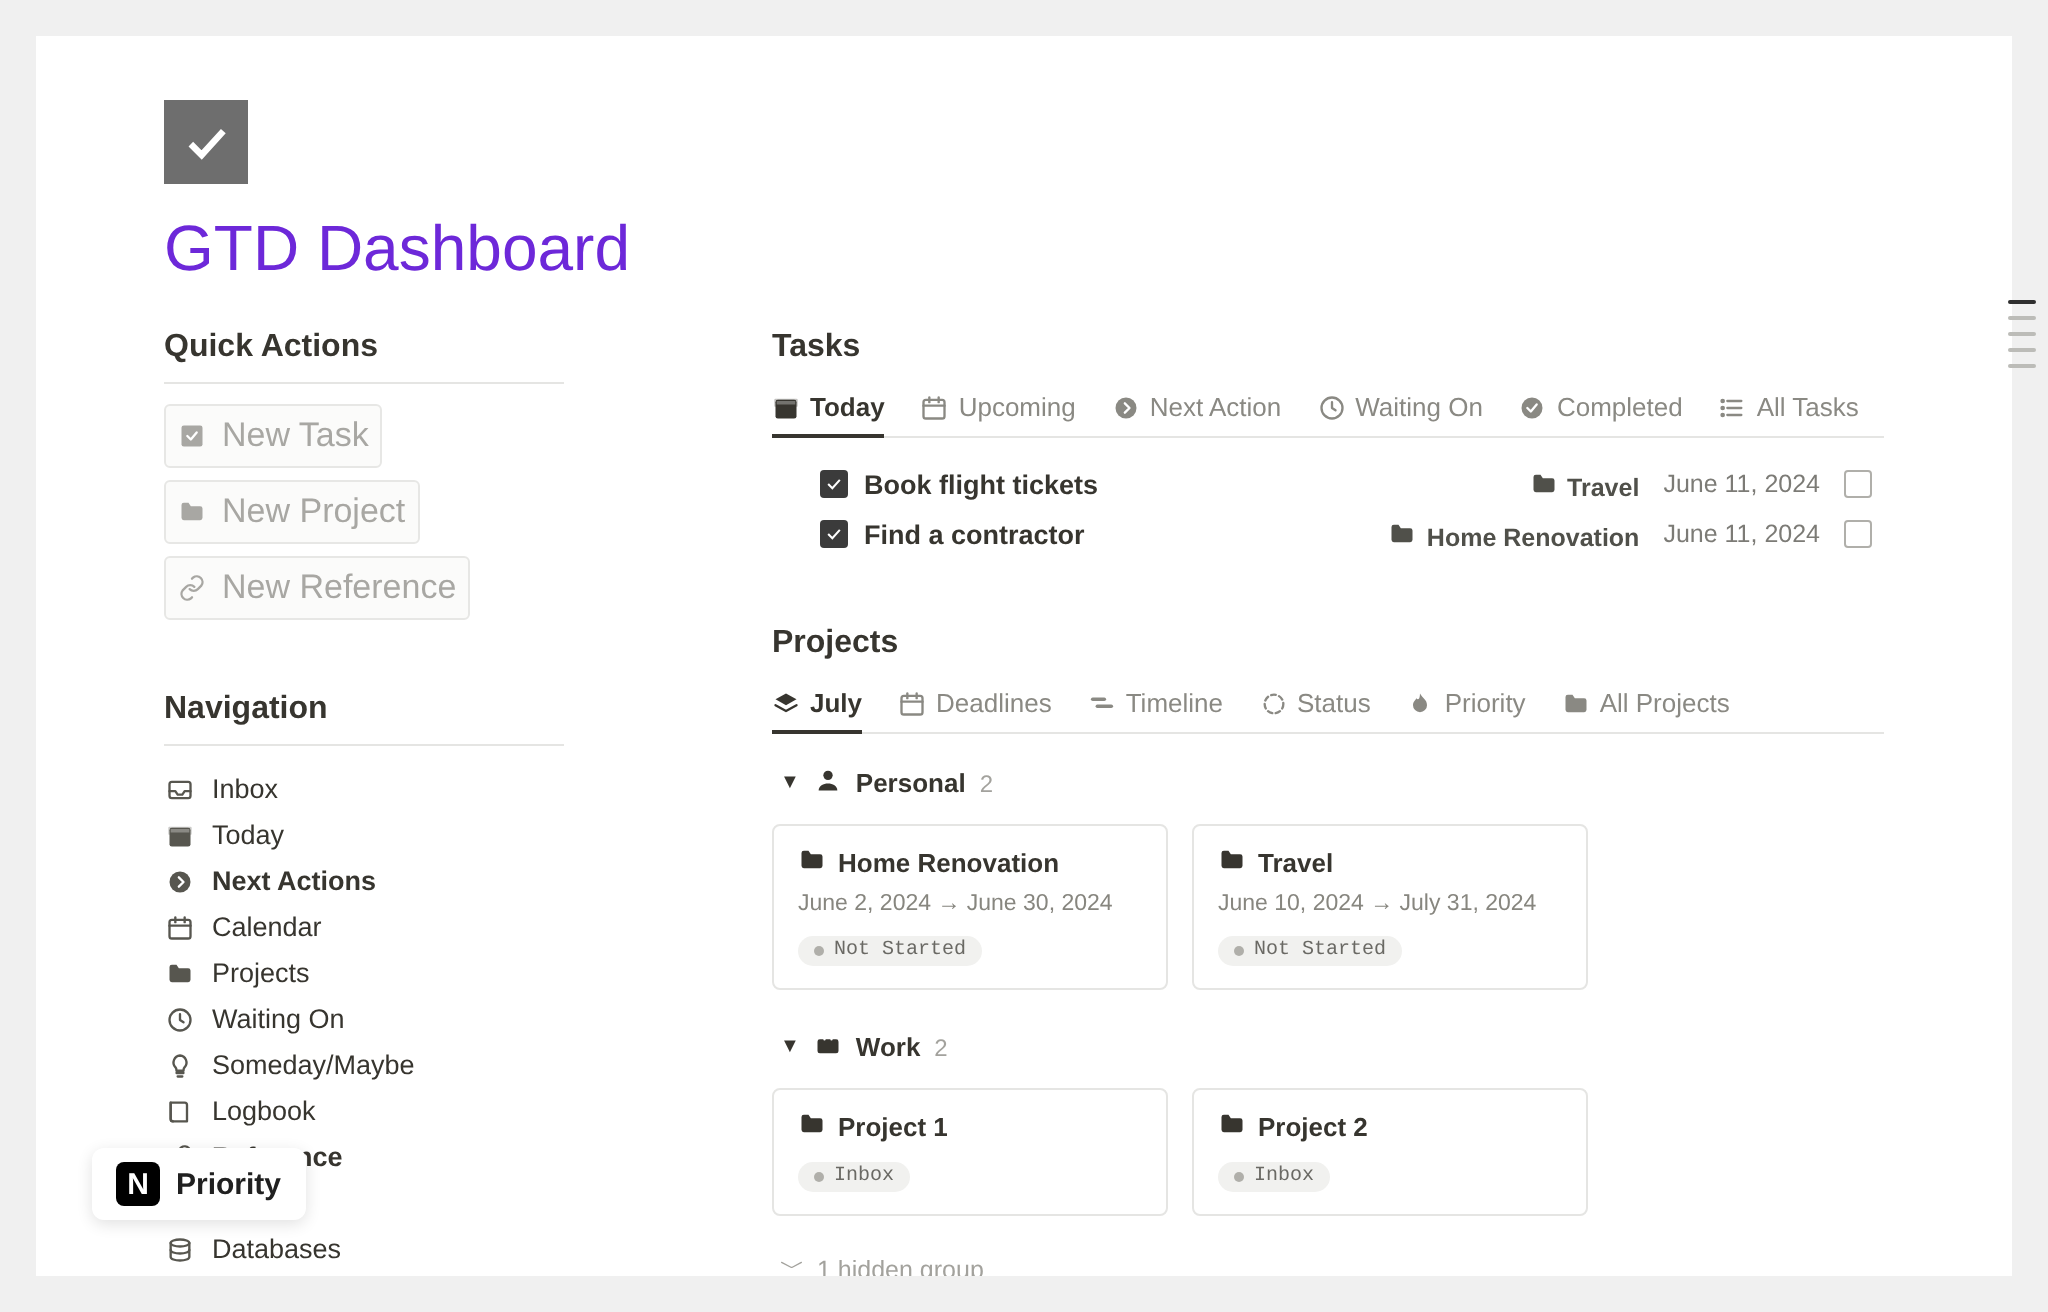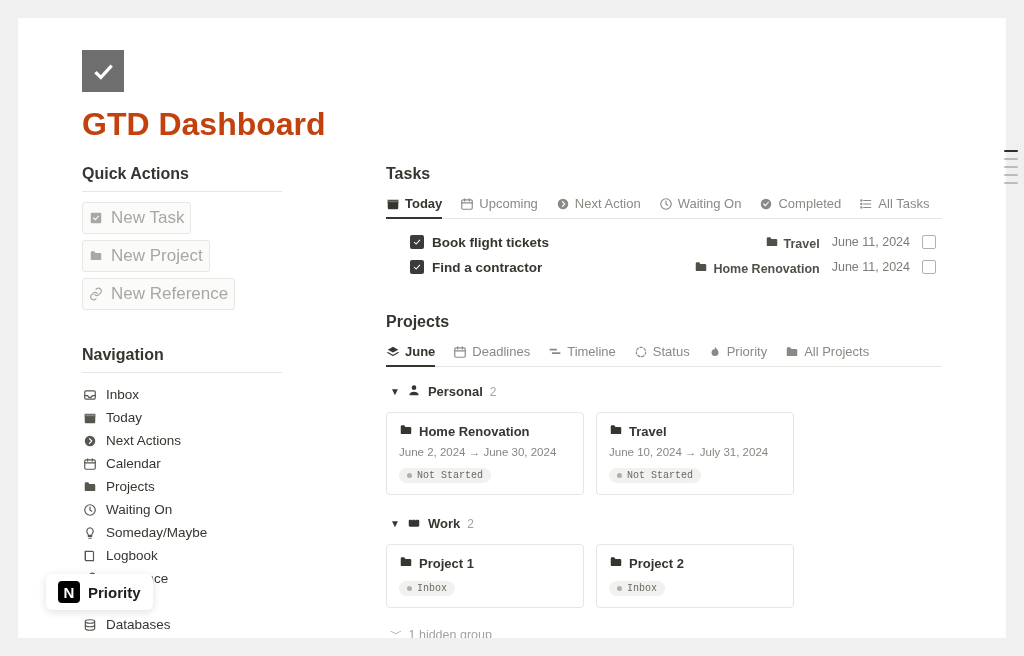--- a/index.html
+++ b/index.html
@@ -29,22 +29,22 @@
     height: 42px;
     background: #6e6e6e;
     display: flex;
     align-items: center;
     justify-content: center;
     margin-bottom: 14px;
   }
   .page-icon svg { width: 26px; height: 26px; stroke: #fff; stroke-width: 3; fill: none; }
   .page-title {
     font-size: 32px;
-    font-weight: 700;
-    color: #c2410c;
+    font-weight: 400;
+    color: #6d28d9;
     margin-bottom: 22px;
   }
   .columns {
     display: flex;
     gap: 72px;
     align-items: flex-start;
   }
   .left-col { width: 200px; flex-shrink: 0; }
   .right-col { flex: 1; min-width: 0; margin-left: 32px; }
   .section-heading {
@@ -77,21 +77,21 @@
   .nav-section { margin-top: 36px; }
   .nav-item {
     display: flex;
     align-items: center;
     gap: 8px;
     padding: 4px 0;
     font-size: 13.5px;
     color: #37352f;
     cursor: pointer;
   }
-  .nav-item.bold .lbl { font-weight: 400; }
+  .nav-item.bold .lbl { font-weight: 700; }
   .nav-item .icn { width: 16px; display: flex; justify-content: center; color: #57564f; }
 
   
   .tab-bar {
     display: flex;
     gap: 18px;
     border-bottom: 1px solid #e5e5e3;
     font-size: 13px;
     color: #8a8983;
     margin-bottom: 12px;
@@ -498,21 +498,21 @@
         <div class="projects-section">
           <div class="section-heading">Projects</div>
           <div class="tab-bar" id="projects-tabs">
               <div class="tab active">
          <span class="icn">
                   <svg width="14" height="14" viewBox="0 0 24 24" fill="none" stroke="currentColor" stroke-width="2" stroke-linecap="round" stroke-linejoin="round">
                     <polygon points="12,3 21,8 12,13 3,8" fill="currentColor" stroke="none"></polygon>
                     <polyline points="3,13 12,18 21,13"></polyline>
                   </svg>
                 </span>
-         <span>June</span>
+         <span>July</span>
        </div>
               <div class="tab ">
          <span class="icn">
                   <svg width="14" height="14" viewBox="0 0 24 24" fill="none" stroke="currentColor" stroke-width="2" stroke-linecap="round" stroke-linejoin="round">
                     <rect x="3" y="5" width="18" height="16" rx="2"></rect>
                     <line x1="3" y1="10" x2="21" y2="10"></line>
                     <line x1="8" y1="3" x2="8" y2="7"></line>
                     <line x1="16" y1="3" x2="16" y2="7"></line>
                   </svg>
                 </span>

